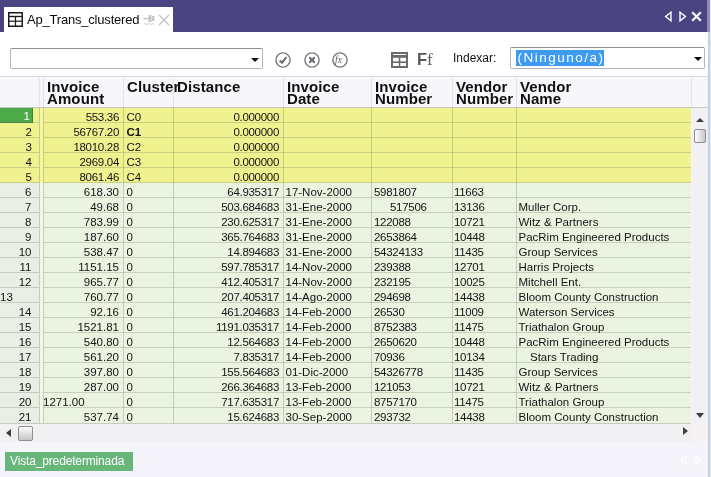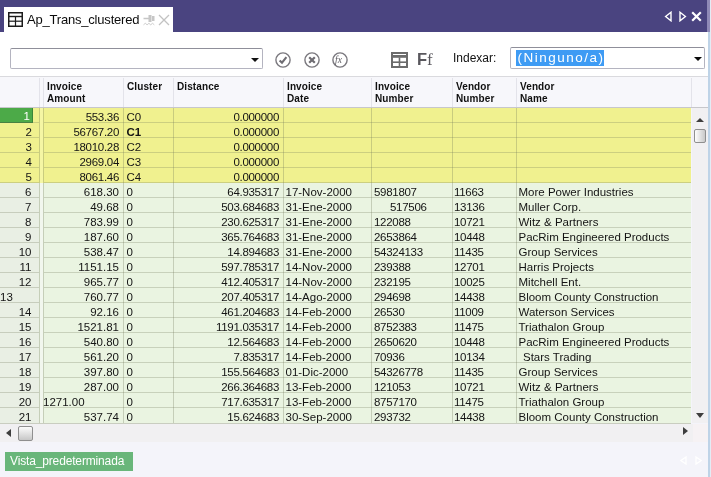--- a/index.html
+++ b/index.html
@@ -3,21 +3,21 @@
 *{margin:0;padding:0;box-sizing:border-box}
 html,body{width:711px;height:477px;overflow:hidden}
 body{position:relative;font-family:"Liberation Sans",sans-serif;background:#f4f4fa;color:#141414}
 .a{position:absolute}
 .r{position:absolute;left:0;width:691px;height:16px;font-size:11.5px;line-height:18px}
 .c{position:absolute;top:0;height:15px;overflow:hidden;white-space:nowrap}
 .n{letter-spacing:-0.3px}
 .hl{position:absolute;height:1px;background:rgba(112,118,88,0.28)}
 .vl{position:absolute;top:108px;height:315px;background:rgba(112,118,88,0.30)}
 .hvl{position:absolute;top:78px;height:29px;width:1px;background:#e3e3ea}
-.hdr{position:absolute;top:81px;font-size:10px;font-weight:bold;line-height:12px;letter-spacing:0.1px;color:#101010}
+.hdr{position:absolute;top:81px;font-size:15px;font-weight:bold;line-height:12px;letter-spacing:0.1px;color:#101010}
 svg{display:block}
 </style></head><body>
 
 <div class="a" style="left:0;top:0;width:711px;height:32px;background:#4a4480"></div>
 
 <div class="a" style="left:4px;top:7px;width:169px;height:25px;background:#fff"></div>
 <svg class="a" style="left:8px;top:12px" width="15" height="15" viewBox="0 0 15 15">
  <rect x="0.75" y="0.75" width="13.5" height="13.5" fill="none" stroke="#1c1c1c" stroke-width="1.5"></rect>
  <line x1="1" y1="4.5" x2="14" y2="4.5" stroke="#1c1c1c" stroke-width="1.4"></line>
  <line x1="7.5" y1="4" x2="7.5" y2="14" stroke="#1c1c1c" stroke-width="1.2"></line>
@@ -184,21 +184,20 @@
     <span class="c n" style="left:173px;width:110px;text-align:right;padding-right:4px;">0.000000</span>
   </div>
 <div class="r" style="top:183px">
     <span class="c " style="left:0px;width:38.5px;text-align:right;padding-right:7px;">6</span>
     <span class="c " style="left:43px;width:80px;text-align:right;padding-right:4px;">618.30</span>
     <span class="c " style="left:123px;width:50px;text-align:left;padding-left:3.5px;">0</span>
     <span class="c n" style="left:173px;width:110px;text-align:right;padding-right:4px;">64.935317</span>
     <span class="c " style="left:283px;width:88px;text-align:left;padding-left:2.5px;">17-Nov-2000</span>
     <span class="c n" style="left:371px;width:81px;text-align:left;padding-left:3px;">5981807</span>
     <span class="c n" style="left:452px;width:64px;text-align:left;padding-left:2px;">11663</span>
-    <span class="c " style="left:516px;width:175px;text-align:left;padding-left:2.5px;">More Power Industries</span>
   </div>
 <div class="r" style="top:198px">
     <span class="c " style="left:0px;width:38.5px;text-align:right;padding-right:7px;">7</span>
     <span class="c " style="left:43px;width:80px;text-align:right;padding-right:4px;">49.68</span>
     <span class="c " style="left:123px;width:50px;text-align:left;padding-left:3.5px;">0</span>
     <span class="c n" style="left:173px;width:110px;text-align:right;padding-right:4px;">503.684683</span>
     <span class="c " style="left:283px;width:88px;text-align:left;padding-left:2.5px;">31-Ene-2000</span>
     <span class="c n" style="left:371px;width:81px;text-align:left;padding-left:19px;">517506</span>
     <span class="c n" style="left:452px;width:64px;text-align:left;padding-left:2px;">13136</span>
     <span class="c " style="left:516px;width:175px;text-align:left;padding-left:2.5px;">Muller Corp.</span>
@@ -294,21 +293,21 @@
     <span class="c " style="left:516px;width:175px;text-align:left;padding-left:2.5px;">PacRim Engineered Products</span>
   </div>
 <div class="r" style="top:348px">
     <span class="c " style="left:0px;width:38.5px;text-align:right;padding-right:7px;">17</span>
     <span class="c " style="left:43px;width:80px;text-align:right;padding-right:4px;">561.20</span>
     <span class="c " style="left:123px;width:50px;text-align:left;padding-left:3.5px;">0</span>
     <span class="c n" style="left:173px;width:110px;text-align:right;padding-right:4px;">7.835317</span>
     <span class="c " style="left:283px;width:88px;text-align:left;padding-left:2.5px;">14-Feb-2000</span>
     <span class="c n" style="left:371px;width:81px;text-align:left;padding-left:3px;">70936</span>
     <span class="c n" style="left:452px;width:64px;text-align:left;padding-left:2px;">10134</span>
-    <span class="c " style="left:516px;width:175px;text-align:left;padding-left:7px;">Stars Trading</span>
+    <span class="c " style="left:516px;width:175px;text-align:left;padding-left:14px;">Stars Trading</span>
   </div>
 <div class="r" style="top:363px">
     <span class="c " style="left:0px;width:38.5px;text-align:right;padding-right:7px;">18</span>
     <span class="c " style="left:43px;width:80px;text-align:right;padding-right:4px;">397.80</span>
     <span class="c " style="left:123px;width:50px;text-align:left;padding-left:3.5px;">0</span>
     <span class="c n" style="left:173px;width:110px;text-align:right;padding-right:4px;">155.564683</span>
     <span class="c " style="left:283px;width:88px;text-align:left;padding-left:2.5px;">01-Dic-2000</span>
     <span class="c n" style="left:371px;width:81px;text-align:left;padding-left:3px;">54326778</span>
     <span class="c n" style="left:452px;width:64px;text-align:left;padding-left:2px;">11435</span>
     <span class="c " style="left:516px;width:175px;text-align:left;padding-left:2.5px;">Group Services</span>

